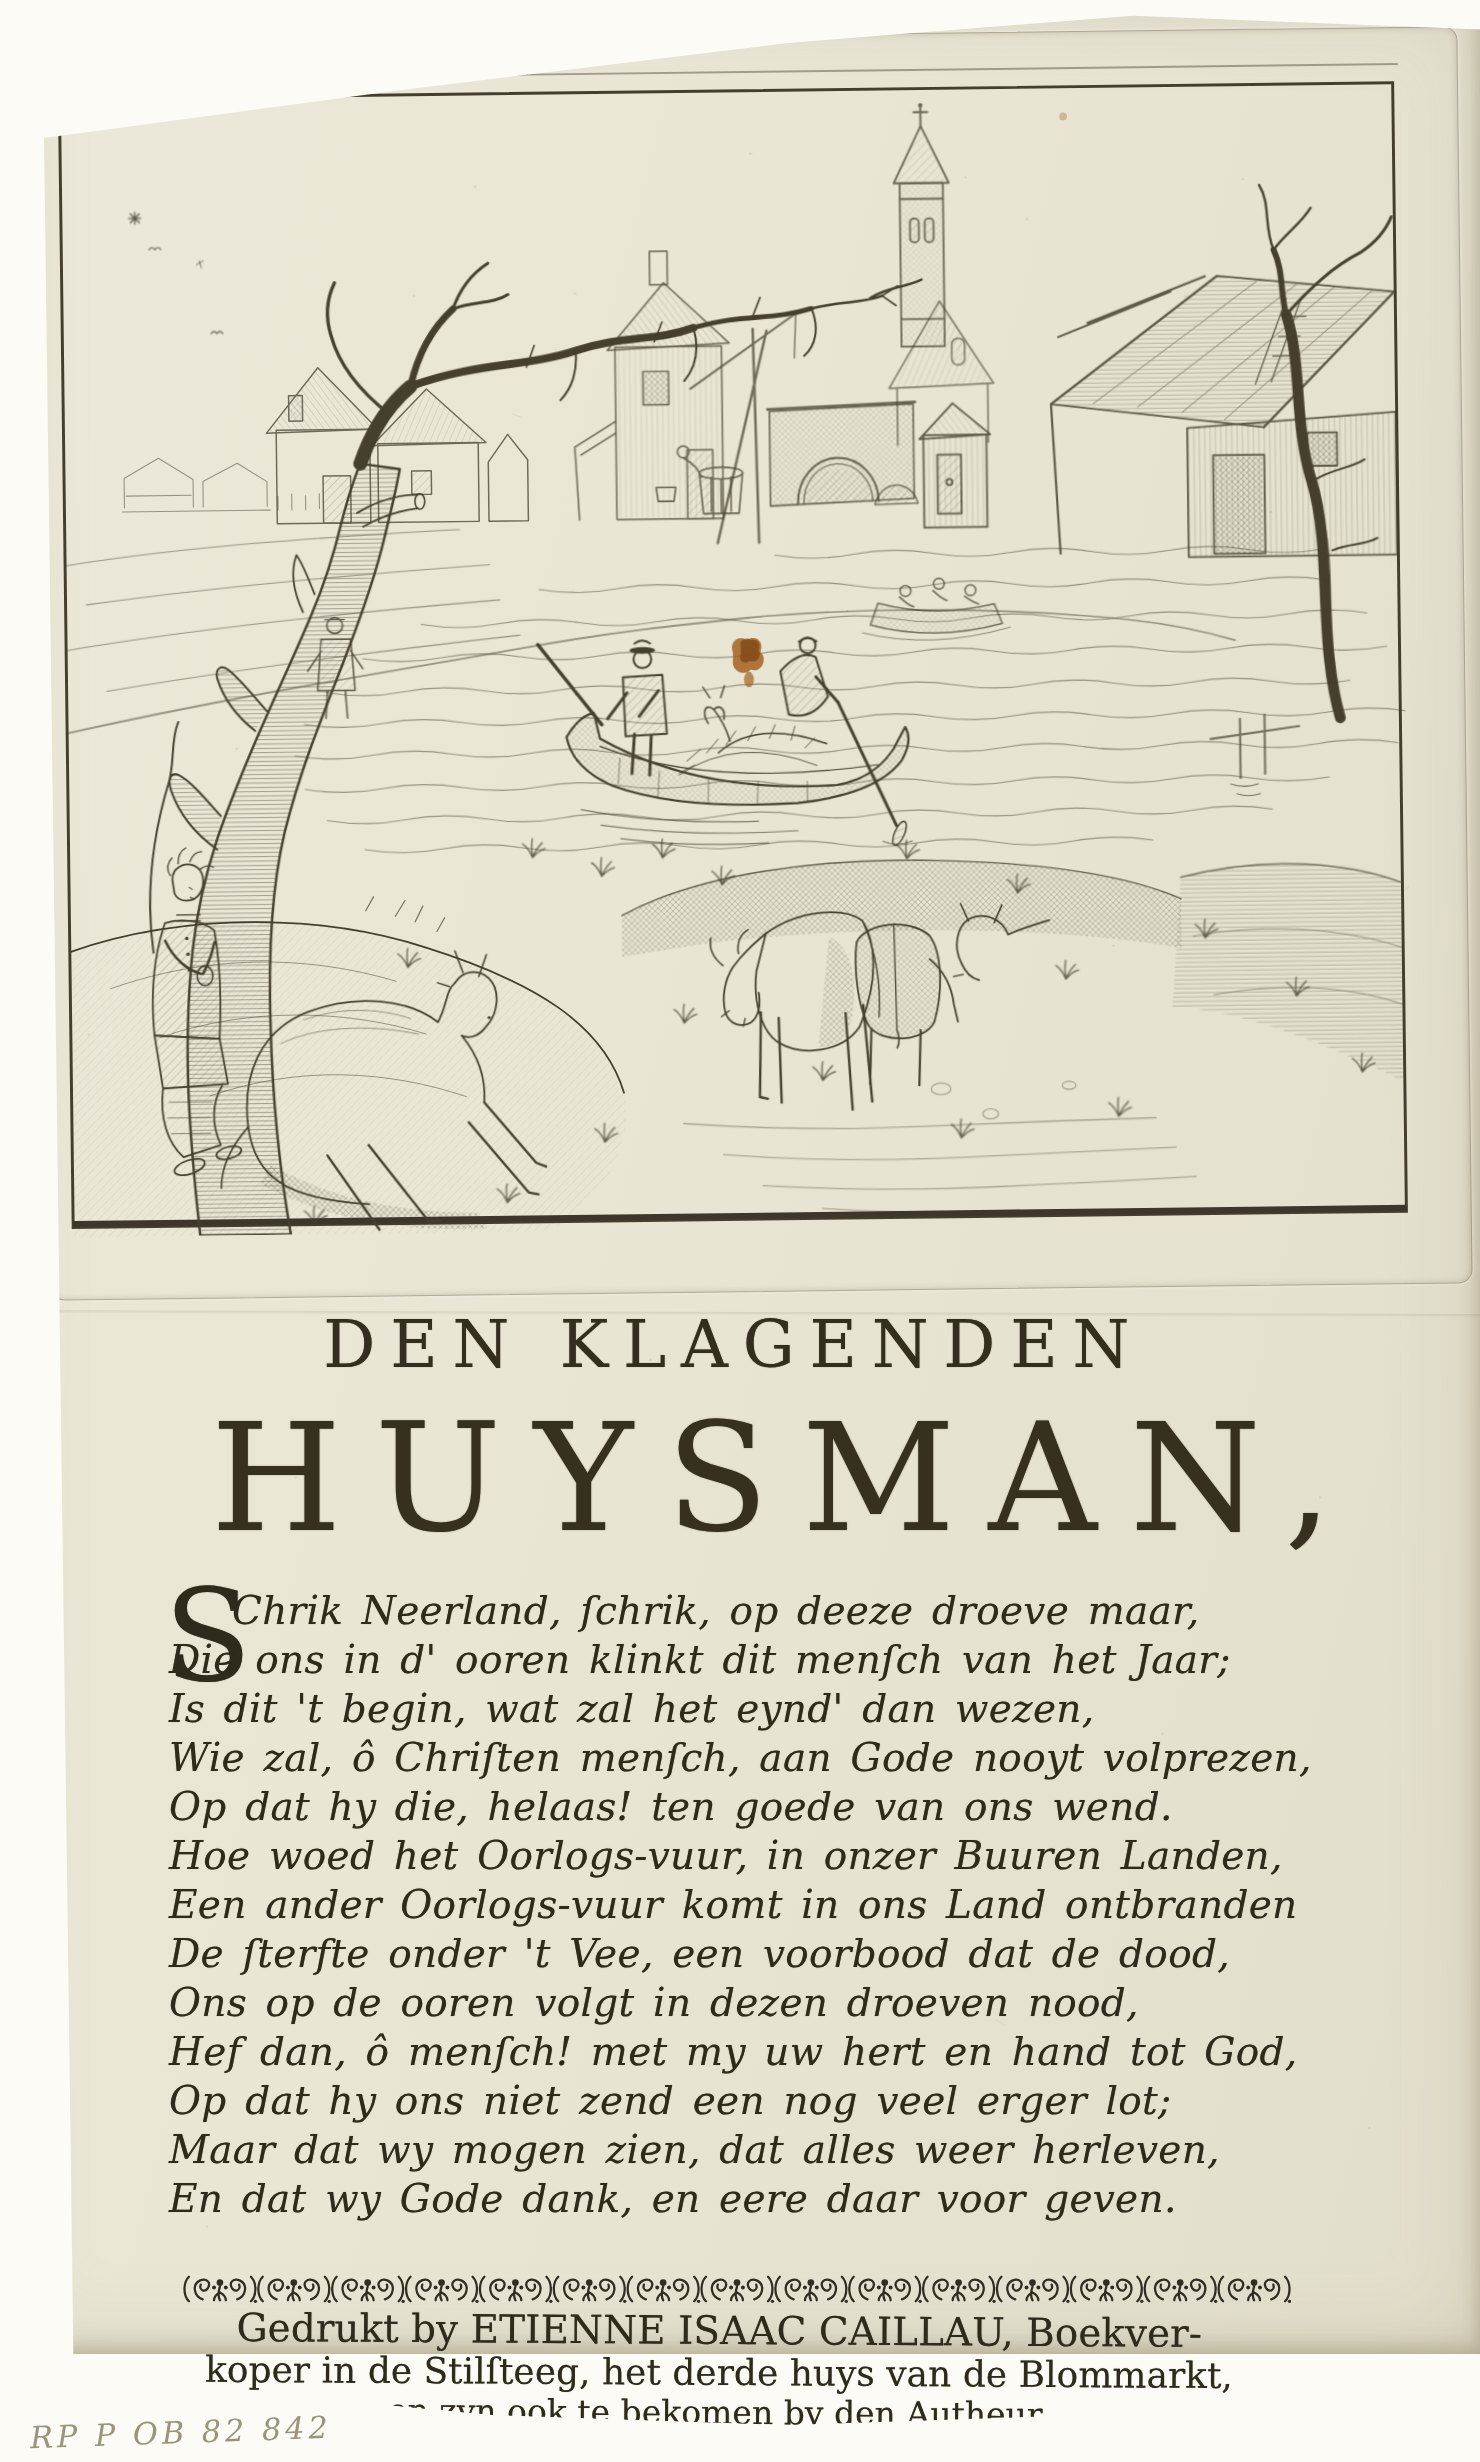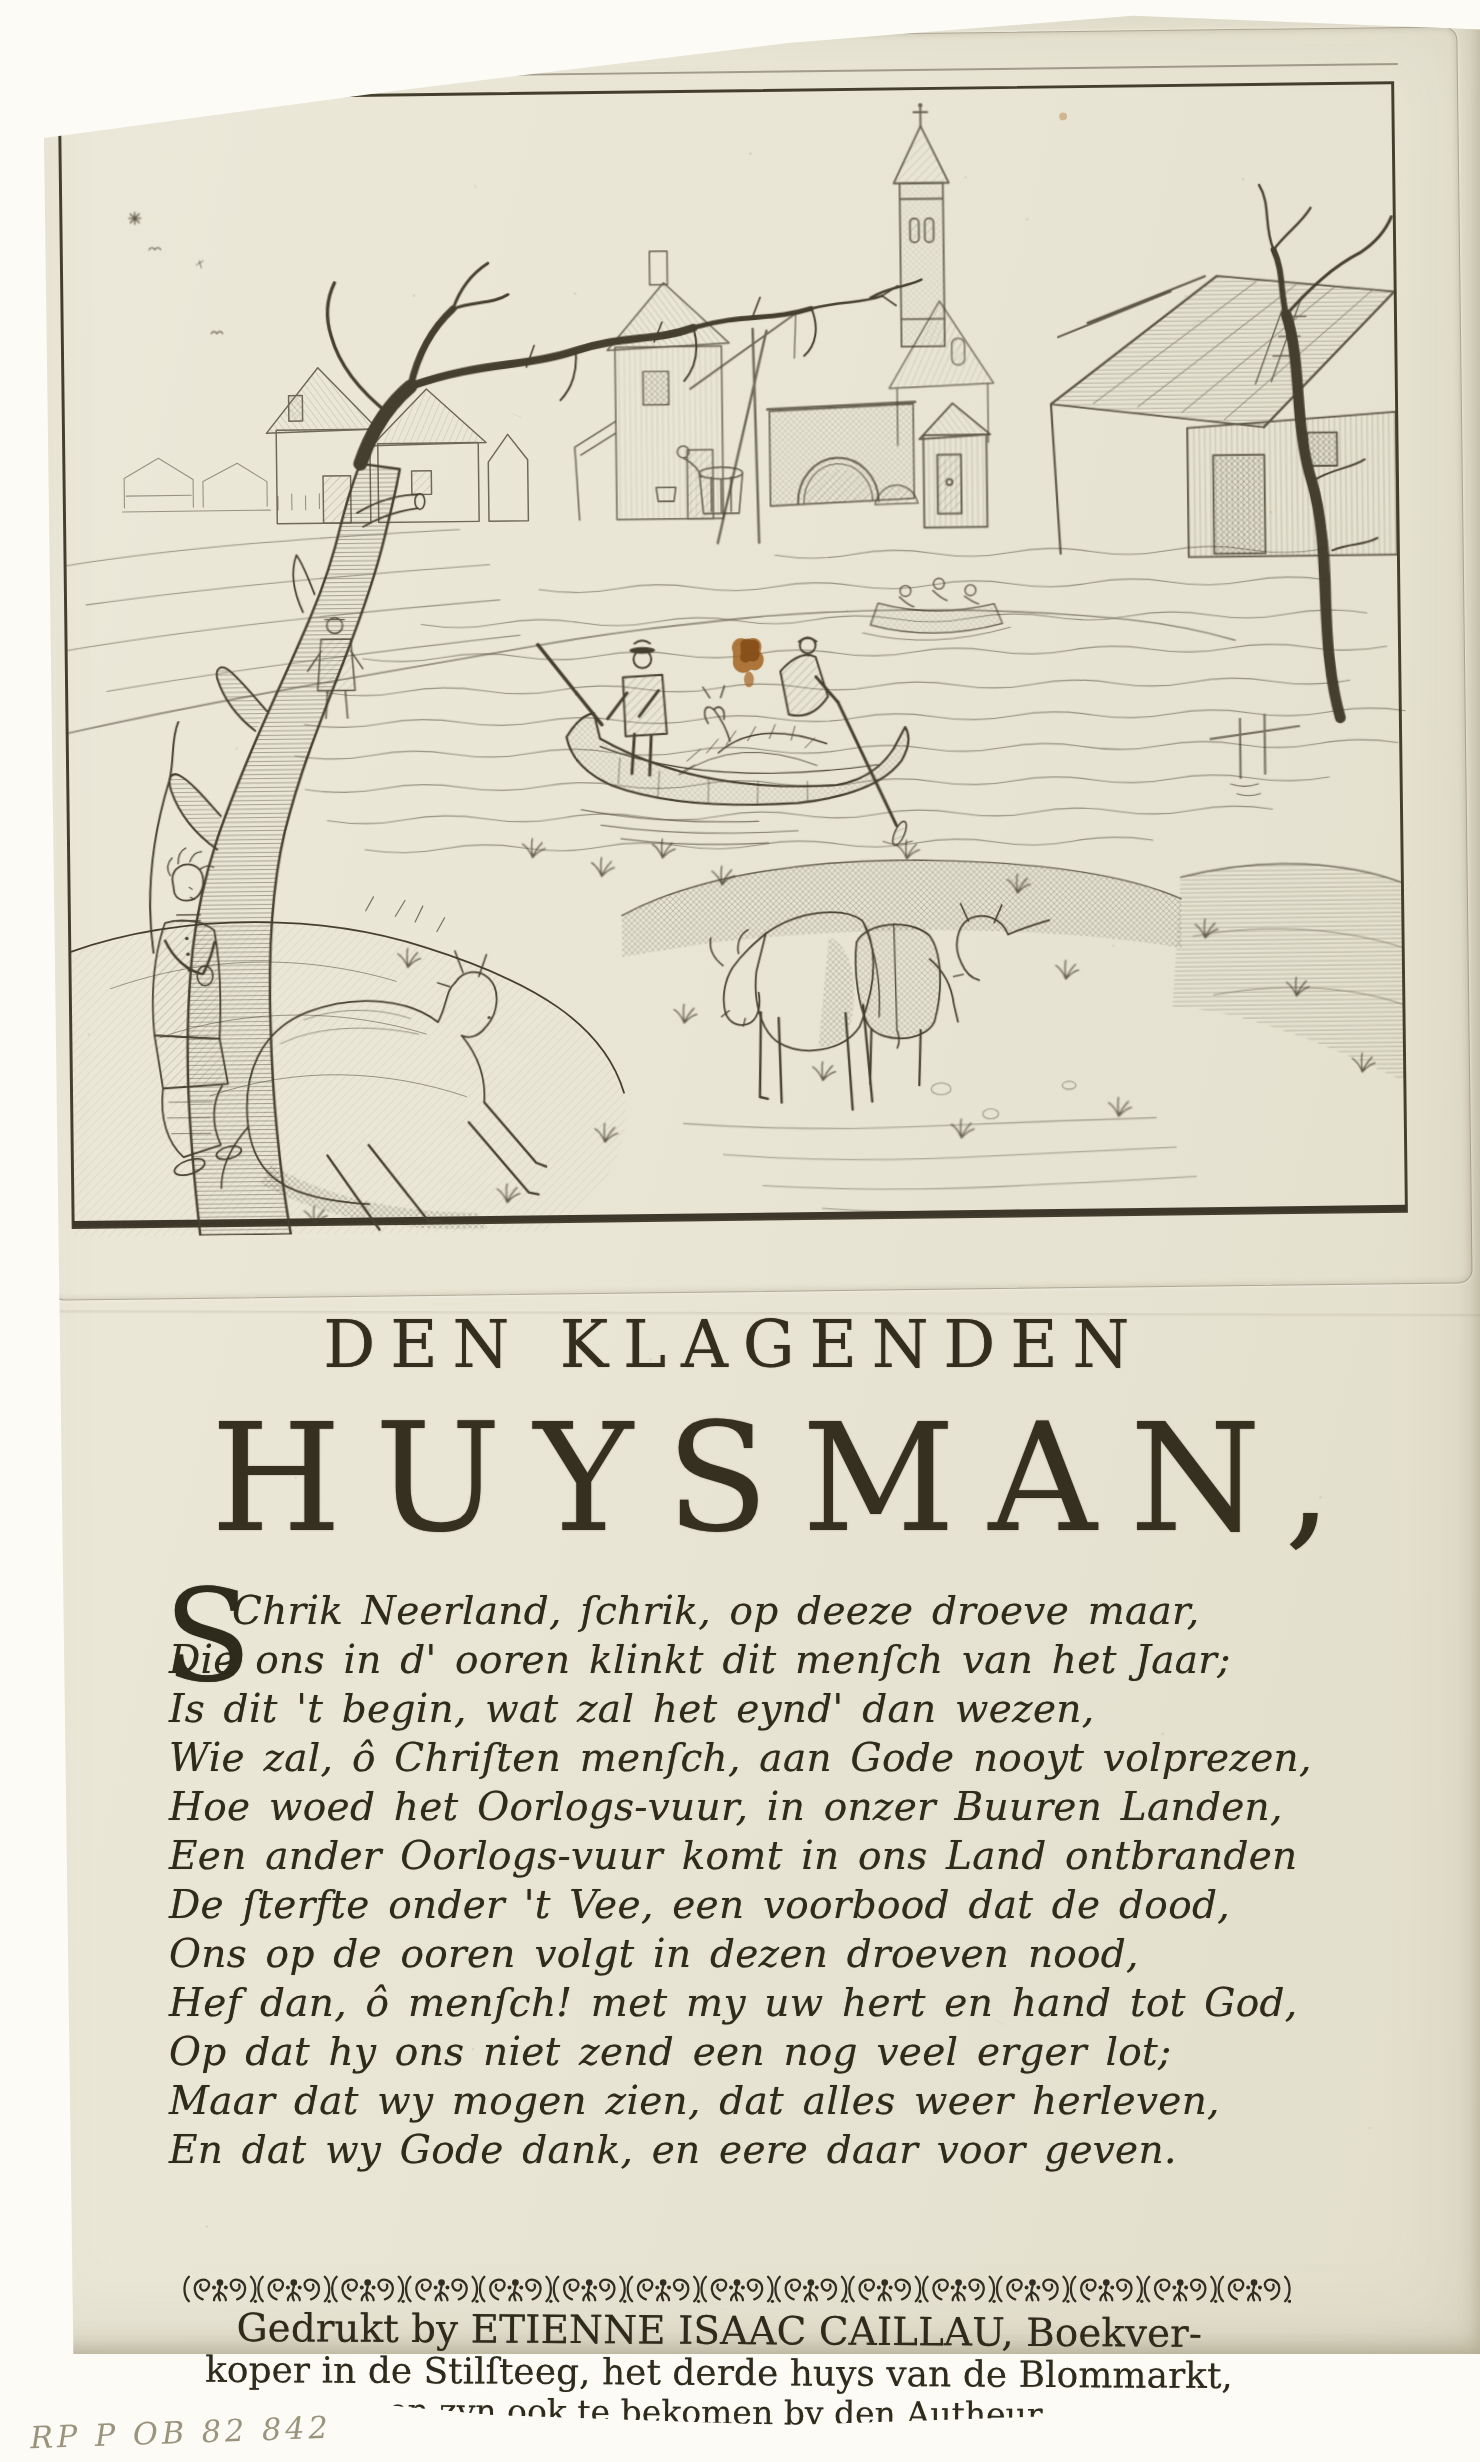--- a/index.html
+++ b/index.html
@@ -440,20 +440,21 @@
 
   <div class="title1">DEN KLAGENDEN</div>
   <div class="title2">HUYSMAN,</div>
 
   <div class="dropcap">S</div>
   <div class="poem">
     <div class="pline">Chrik Neerland, ſchrik, op deeze droeve maar,</div>
     <div class="pline">Die ons in d' ooren klinkt dit menſch van het Jaar;</div>
     <div class="pline">Is dit 't begin, wat zal het eynd' dan wezen,</div>
     <div class="pline">Wie zal, ô Chriſten menſch, aan Gode nooyt volprezen,</div>
+    <div class="pline">Op dat hy die, helaas! ten goede van ons wend.</div>
     <div class="pline">Hoe woed het Oorlogs-vuur, in onzer Buuren Landen,</div>
     <div class="pline">Een ander Oorlogs-vuur komt in ons Land ontbranden</div>
     <div class="pline">De ſterfte onder 't Vee, een voorbood dat de dood,</div>
     <div class="pline">Ons op de ooren volgt in dezen droeven nood,</div>
     <div class="pline">Hef dan, ô menſch! met my uw hert en hand tot God,</div>
     <div class="pline">Op dat hy ons niet zend een nog veel erger lot;</div>
     <div class="pline">Maar dat wy mogen zien, dat alles weer herleven,</div>
     <div class="pline">En dat wy Gode dank, en eere daar voor geven.</div>
   </div>
 

